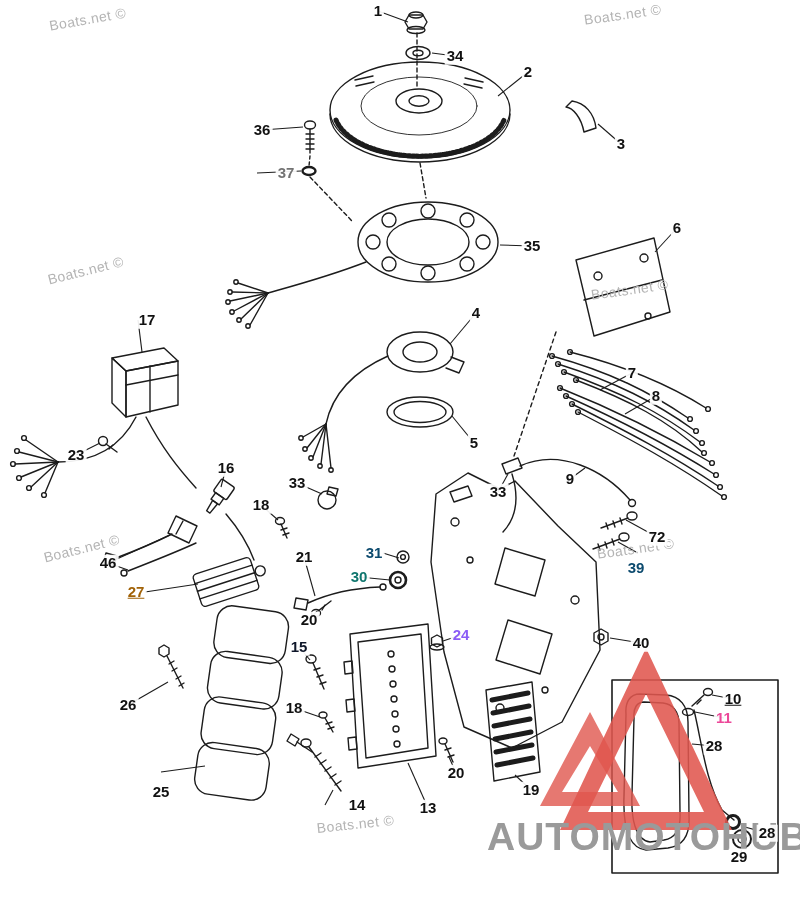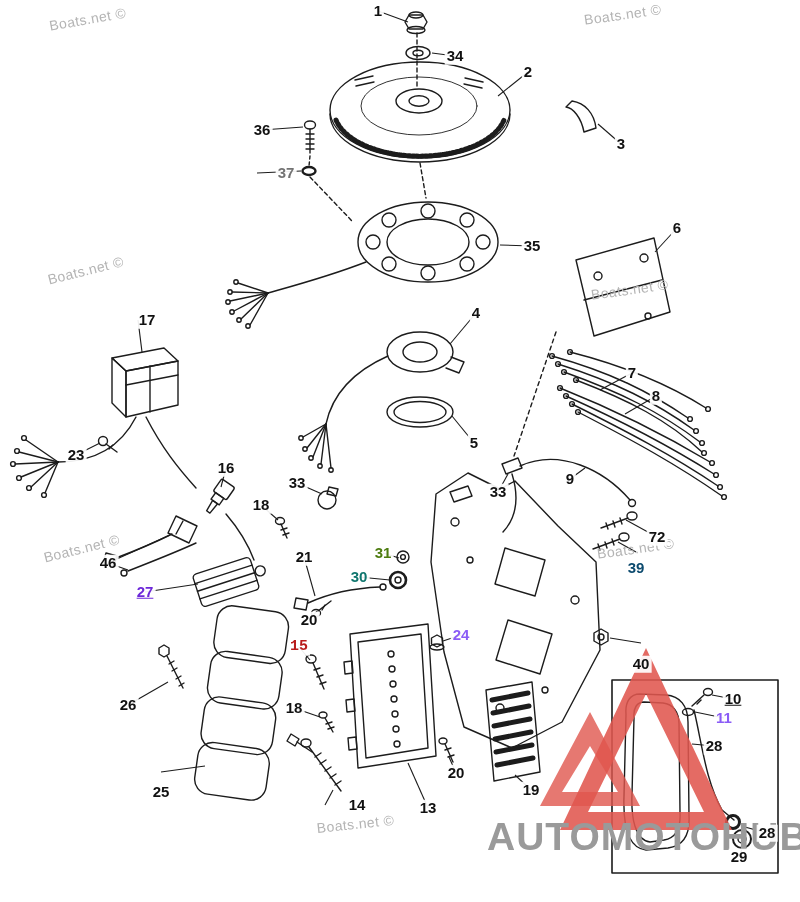--- a/index.html
+++ b/index.html
@@ -452,35 +452,35 @@
       <div class="callout" style="left: 632px; top: 373px; color: rgb(17, 17, 17);">7</div>
       <div class="callout" style="left: 656px; top: 396px; color: rgb(17, 17, 17);">8</div>
       <div class="callout" style="left: 570px; top: 479px; color: rgb(17, 17, 17);">9</div>
       <div class="callout" style="left: 498px; top: 492px; color: rgb(17, 17, 17);">33</div>
       <div class="callout" style="left: 226px; top: 468px; color: rgb(17, 17, 17);">16</div>
       <div class="callout" style="left: 297px; top: 483px; color: rgb(17, 17, 17);">33</div>
       <div class="callout" style="left: 261px; top: 505px; color: rgb(17, 17, 17);">18</div>
       <div class="callout" style="left: 657px; top: 537px; color: rgb(17, 17, 17);">72</div>
       <div class="callout" style="left: 636px; top: 568px; color: #0c4a6e;">39</div>
       <div class="callout" style="left: 108px; top: 563px; color: rgb(17, 17, 17);">46</div>
-      <div class="callout" style="left: 383px; top: 553px; color: #4d7c0f;">31</div>
+      <div class="callout" style="left: 374px; top: 553px; color: #0c4a6e;">31</div>
       <div class="callout" style="left: 359px; top: 577px; color: #0f766e;">30</div>
-      <div class="callout" style="left: 145px; top: 592px; color: #6d28d9; text-decoration: underline;">27</div>
+      <div class="callout" style="left: 136px; top: 592px; color: #a16207; text-decoration: underline;">27</div>
       <div class="callout" style="left: 304px; top: 557px; color: rgb(17, 17, 17);">21</div>
       <div class="callout" style="left: 309px; top: 620px; color: rgb(17, 17, 17);">20</div>
       <div class="callout" style="left: 461px; top: 635px; color: #8b5cf6;">24</div>
-      <div class="callout" style="left: 641px; top: 643px; color: rgb(17, 17, 17); margin-top: 21px;">40</div>
-      <div class="callout" style="left: 299px; top: 647px; color: #b91c1c; font-family: Liberation Mono, monospace;">15</div>
+      <div class="callout" style="left: 641px; top: 643px; color: rgb(17, 17, 17);">40</div>
+      <div class="callout" style="left: 299px; top: 647px; color: #0f172a;">15</div>
       <div class="callout" style="left: 128px; top: 705px; color: rgb(17, 17, 17);">26</div>
       <div class="callout" style="left: 294px; top: 708px; color: rgb(17, 17, 17);">18</div>
       <div class="callout" style="left: 325px; top: 805px; color: rgb(17, 17, 17); margin-left: 32px;">14</div>
       <div class="callout" style="left: 428px; top: 808px; color: rgb(17, 17, 17);">13</div>
       <div class="callout" style="left: 531px; top: 790px; color: rgb(17, 17, 17);">19</div>
       <div class="callout" style="left: 456px; top: 773px; color: rgb(17, 17, 17);">20</div>
       <div class="callout" style="left: 161px; top: 772px; color: rgb(17, 17, 17); margin-top: 20px;">25</div>
       <div class="callout" style="left: 733px; top: 699px; color: rgb(17, 17, 17); text-decoration: underline;">10</div>
-      <div class="callout" style="left: 724px; top: 718px; color: #8b5cf6;">11</div>
+      <div class="callout" style="left: 724px; top: 718px; color: #ec4899;">11</div>
       <div class="callout" style="left: 714px; top: 746px; color: rgb(17, 17, 17);">28</div>
       <div class="callout" style="left: 767px; top: 833px; color: rgb(17, 17, 17);">28</div>
       <div class="callout" style="left: 739px; top: 857px; color: rgb(17, 17, 17);">29</div>
     </div>
 
 </div>
 
 </body></html>

